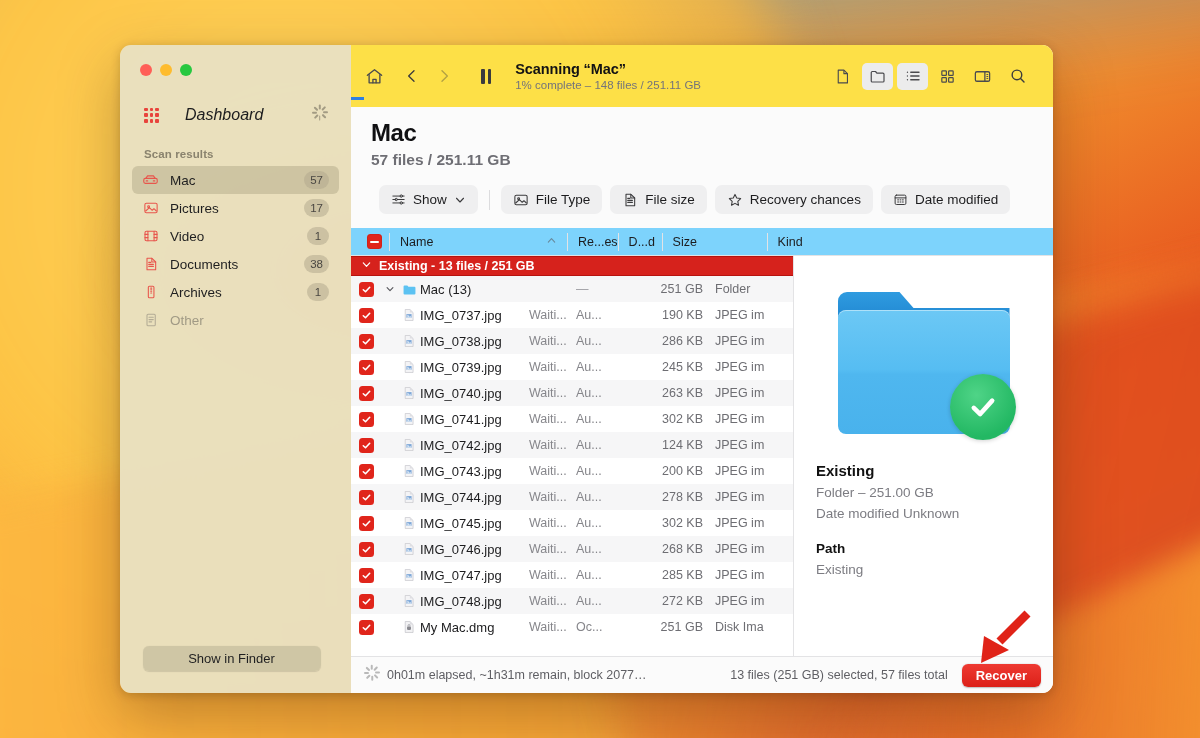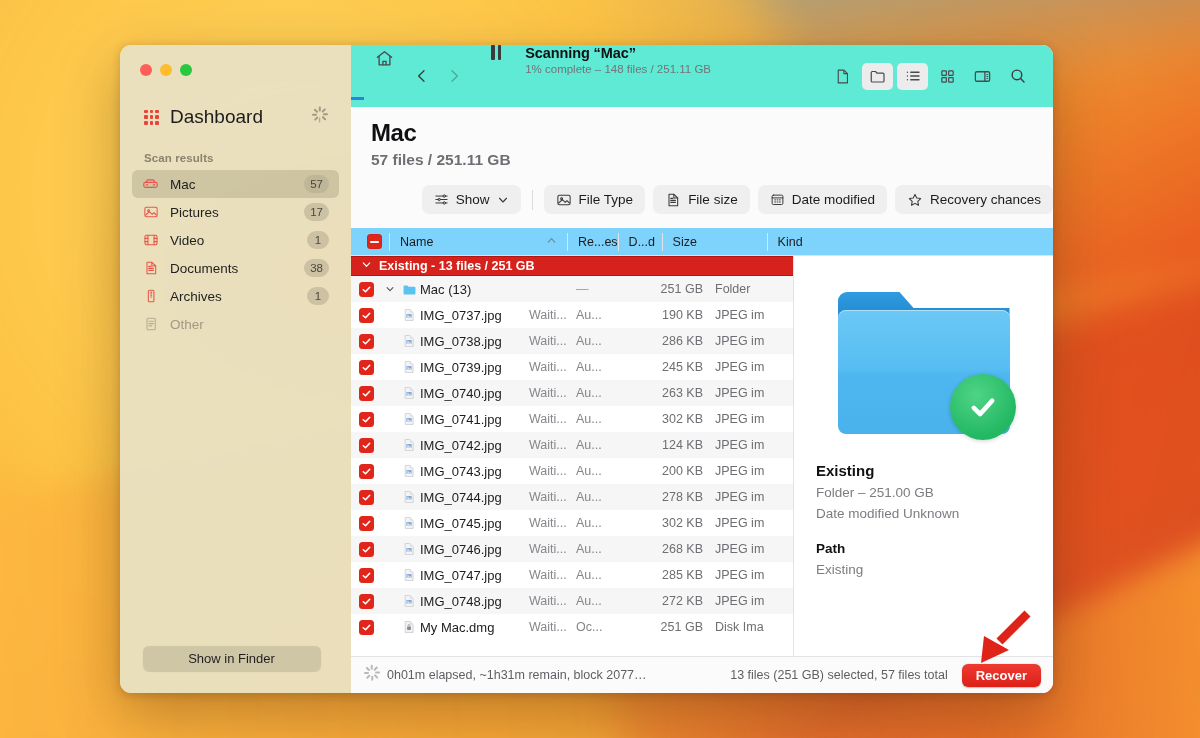--- a/index.html
+++ b/index.html
@@ -90,21 +90,21 @@
 
   .dash-row {
     display: flex; align-items: center;
     margin: 24px 14px 0 14px; padding: 6px 10px;
     border-radius: 6px; cursor: default;
   }
   .dash-grid { width: 15px; height: 15px; display: grid;
     grid-template-columns: repeat(3,1fr); grid-template-rows: repeat(3,1fr);
     gap: 2px; flex: 0 0 15px; }
   .dash-grid i { background: #e8443c; border-radius: 1px; }
-  .dash-label { margin-left: 11px; font-size: 19px; color: #1c1c1e; flex: 1; }
+  .dash-label { margin-left: 26px; font-size: 16px; color: #1c1c1e; flex: 1; font-style: italic; }
   .spinner { width: 15px; height: 15px; position: relative; opacity: .55; }
   .spinner i {
     position: absolute; left: 50%; top: 50%; width: 1.6px; height: 5px;
     background: #6a6455; border-radius: 1px; transform-origin: 50% 0;
   }
 
   .section-title {
     font-size: 11.5px; color: #8a836e; font-weight: 600;
     margin: 18px 0 6px 24px; letter-spacing: .1px;
   }
@@ -132,40 +132,40 @@
     border: none; font-size: 13px; color: #1f1f20;
     font-family: "Liberation Sans", sans-serif; cursor: default;
     box-shadow: 0 .5px 1px rgba(0,0,0,0.12);
   }
 
   
   #content { flex: 1; background: #ffffff; display: flex; flex-direction: column; position: relative; }
   #blue-mark { position: absolute; left: 0; top: 52px; width: 13px; height: 2.5px; background: #2f7fe0; }
 
   
-  #toolbar { height: 62px; display: flex; padding: 0 20px 0 18px; background: #5eead4; }
+  #toolbar { height: 62px; display: flex; align-items: center; padding: 0 20px 0 8px; background: #fde047; }
   .tb-ico { width: 30px; height: 26px; display: flex; align-items: center; justify-content: center; border-radius: 5px; cursor: default; }
   .tb-ico.on { background: #ececec; }
   .tb-ico.dim svg { opacity: .38; }
   .tb-nav { display: flex; align-items: center; gap: 2px; margin-left: 8px; }
   .tb-pause { margin-left: 22px; display: flex; gap: 3px; }
   .tb-pause i { width: 3.6px; height: 15px; background: #3b3b3d; border-radius: 1px; }
   .tb-title-wrap { margin-left: 24px; }
   .tb-title { font-size: 14.5px; font-weight: 700; color: #121214; letter-spacing: -.1px; }
   .tb-sub { font-size: 11.5px; color: #74747a; margin-top: 2px; }
   .tb-right { margin-left: auto; display: flex; align-items: center; gap: 4px; }
   .tb-right .tb-ico { width: 31px; height: 27px; }
 
   
   #page-head { padding: 12px 0 0 20px; background: #fbfbfb; }
   .ph-title { font-size: 24px; font-weight: 700; color: #101012; letter-spacing: -.4px; }
   .ph-sub { font-size: 15.5px; font-weight: 700; color: #6e6e74; margin-top: 4px; }
 
   
-  #filters { display: flex; align-items: center; gap: 8px; padding: 16px 0 14px 28px; background: #fbfbfb; justify-content: flex-end; }
+  #filters { display: flex; align-items: center; gap: 8px; padding: 16px 0 14px 28px; background: #fbfbfb; }
   .chip {
     display: flex; align-items: center; gap: 7px; height: 29px;
     padding: 0 12px; border-radius: 7px; background: #efeff0;
     font-size: 13.5px; color: #1c1c1e; cursor: default; white-space: nowrap;
   }
   .chip svg { display: block; }
   .vdiv { width: 1px; height: 20px; background: #dcdcde; margin: 0 3px; }
 
   
   #thead {
@@ -498,35 +498,35 @@
                 <svg width="16" height="16" viewBox="0 0 24 24" fill="none" stroke="#3b3b3d" stroke-width="1.6" stroke-linejoin="round" stroke-linecap="round">
                   <path d="M6 3.4h7.4L19 9v11.6H6z"></path>
                   <path d="M13.2 3.4V9H19"></path>
                   <path d="M8.6 12.6h7M8.6 15.6h7M8.6 9.6h3"></path>
                 </svg>
               </span>
               <span>File size</span>
             </div>
             <div class="chip">
               <span>
+                <svg width="16" height="16" viewBox="0 0 24 24" fill="none" stroke="#3b3b3d" stroke-width="1.6" stroke-linejoin="round" stroke-linecap="round">
+                  <path d="M12 3.6 14.6 9l5.9.8-4.3 4.2 1.05 5.9L12 17.1 6.75 19.9 7.8 14 3.5 9.8 9.4 9z"></path>
+                </svg>
+              </span>
+              <span>Recovery chances</span>
+            </div>
+            <div class="chip">
+              <span>
                 <svg width="15" height="15" viewBox="0 0 24 24" fill="none" stroke="#3b3b3d" stroke-width="1.6" stroke-linejoin="round" stroke-linecap="round">
                   <rect x="3.4" y="5" width="17.2" height="15" rx="2"></rect>
                   <path d="M3.4 9.4h17.2"></path>
                   <path d="M7.5 12.6h1.4M11.3 12.6h1.4M15.1 12.6h1.4M7.5 16h1.4M11.3 16h1.4M15.1 16h1.4"></path>
                 </svg>
               </span>
               <span>Date modified</span>
-            </div>
-            <div class="chip">
-              <span>
-                <svg width="16" height="16" viewBox="0 0 24 24" fill="none" stroke="#3b3b3d" stroke-width="1.6" stroke-linejoin="round" stroke-linecap="round">
-                  <path d="M12 3.6 14.6 9l5.9.8-4.3 4.2 1.05 5.9L12 17.1 6.75 19.9 7.8 14 3.5 9.8 9.4 9z"></path>
-                </svg>
-              </span>
-              <span>Recovery chances</span>
             </div>
           </div>
       </div>
 
       <div id="thead">
         <div class="hcb">
           <span class="cb-indet">
               <i></i>
             </span>
         </div>

